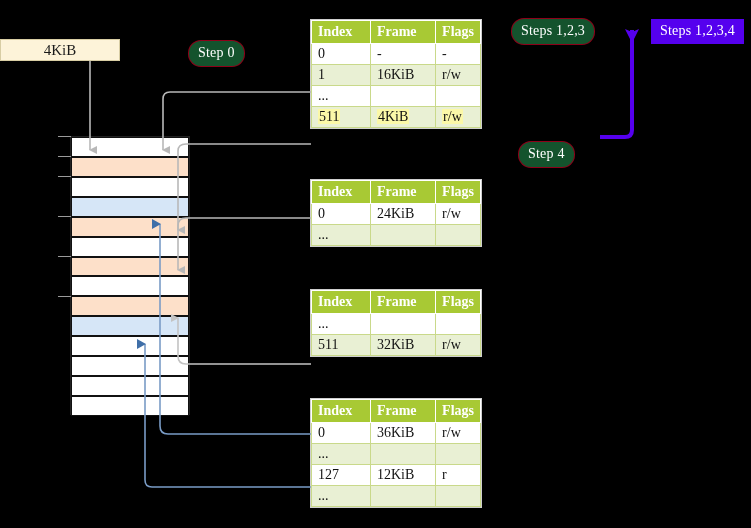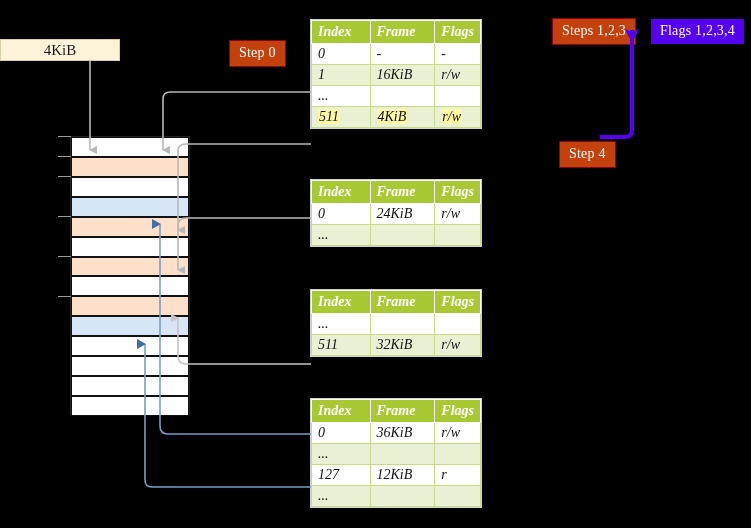--- a/index.html
+++ b/index.html
@@ -12,21 +12,21 @@
 
   
   .badge{
     position:absolute;
     font-size:14px;line-height:1;
     padding:5px 9px 6px 9px;
     color:#ffffff;
     white-space:nowrap;
     letter-spacing:.2px;
   }
-  .badge.red{background:#c2410c;border-radius:0;box-shadow:0 0 0 1px #8e0019;margin-left:41px;}
+  .badge.red{background:#14532d;border-radius:12px;box-shadow:0 0 0 1px #8e0019;}
   .badge.violet{background:#5500ee;}
 
   
   .kib-box{
     position:absolute;
     background:#fdf3d9;
     border:1px solid #d8cda4;
     color:#1a1a1a;
     font-size:15px;
     display:flex;align-items:center;justify-content:center;
@@ -47,21 +47,20 @@
   .tick{position:absolute;height:1px;background:#9a9a9a;}
 
   
   .ptable{
     position:absolute;
     border-collapse:collapse;
     background:#14532d;
     font-size:14px;
     color:#111;
     box-shadow:0 0 0 1px #cfcfcf;
-    font-style:italic;
   }
   .ptable th{
     background:#a8c934;
     color:#ffffff;
     font-weight:bold;
     text-align:left;
     padding:3px 6px;
     border:1px solid #ffffff;
     font-size:14px;
   }
@@ -89,21 +88,21 @@
 
   <div class="badge red" style="left:189px;top:41px;font-family:Liberation Serif, serif;">
     <span>Step 0</span>
   </div>
 
   <div class="badge red" style="left:512px;top:19px;">
     <span>Steps 1,2,3</span>
   </div>
 
   <div class="badge violet" style="left:651px;top:19px;">
-    <span>Flags 1,2,3,4</span>
+    <span>Steps 1,2,3,4</span>
   </div>
 
   <div class="badge red" style="left:519px;top:142px;">
     <span>Step 4</span>
   </div>
 
   <div class="memgrid" id="memgrid" style="left:70px;top:136px;width:120px;height:279px;">
       <div class="memrow" style="height: 19.9286px;"></div>
       <div class="memrow orange" style="height: 19.9286px;"></div>
       <div class="memrow" style="height: 19.9286px;"></div>

